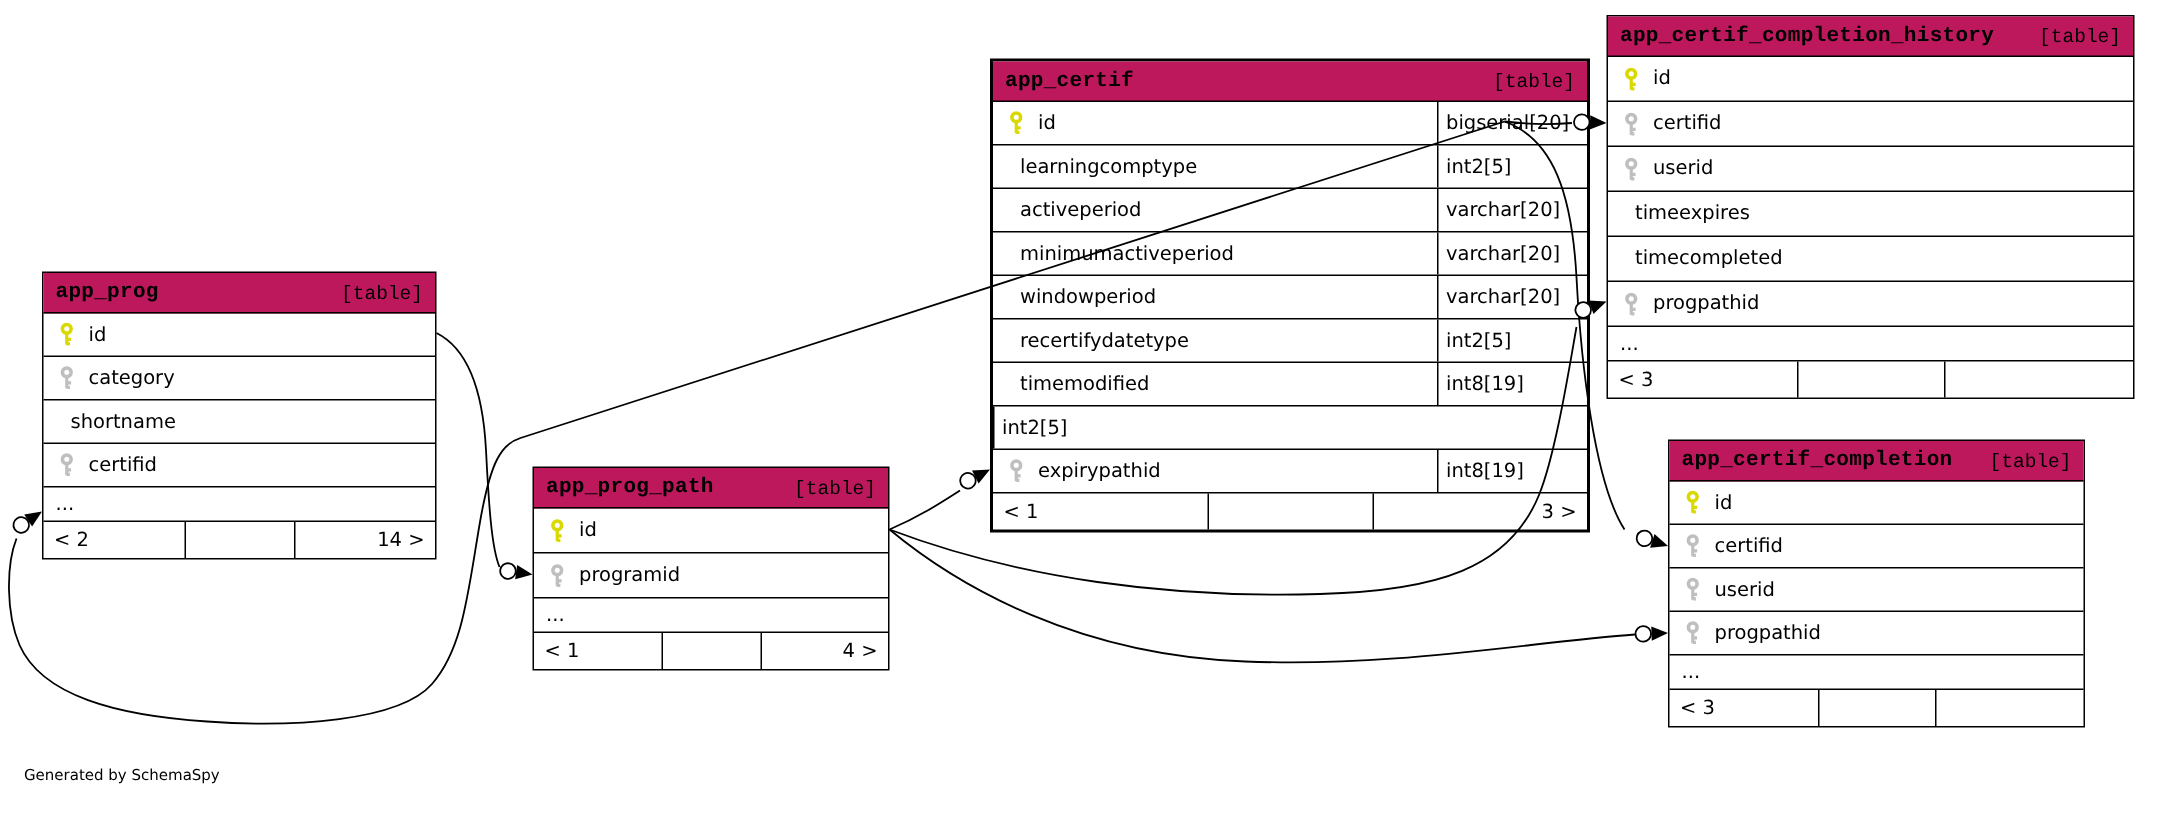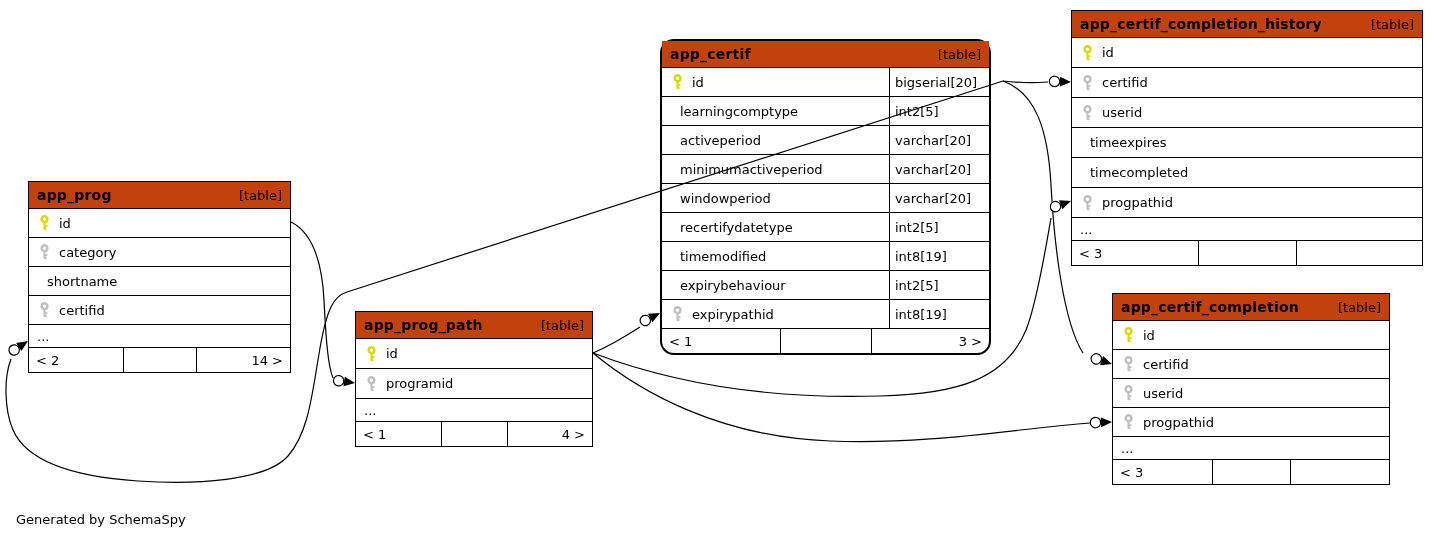--- a/index.html
+++ b/index.html
@@ -3,21 +3,21 @@
 <meta charset="utf-8">
 <style>
   html,body{margin:0;padding:0;background:#fff;}
   #canvas{position:relative;width:1443px;height:543px;background:#ffffff;overflow:hidden;
           font-family:"DejaVu Sans","Liberation Sans",sans-serif;color:#000;}
   
   .dbtable{position:absolute;background:#fff;border:1px solid #000;box-sizing:border-box;
            font-size:13px;z-index:1;}
   .dbtable.focus{border-width:2px;}
   .thead{height:27px;display:flex;align-items:center;justify-content:space-between;
-         background:#c2410c;border-bottom:1px solid #000;padding:0 8px;box-sizing:border-box;}
+         background:#be185d;border-bottom:1px solid #000;padding:0 8px;box-sizing:border-box;font-family:Liberation Mono, monospace;}
   .tname{font-weight:bold;font-size:14px;letter-spacing:.2px;}
   .ttag{font-size:13px;}
   .trow{height:29px;display:flex;align-items:stretch;border-bottom:1px solid #000;box-sizing:border-box;}
   .rh30 .trow{height:30px;}
   .kcell{flex:0 0 30px;display:flex;align-items:center;justify-content:center;}
   .kcell.pk{color:#d9d900;}
   .kcell.fk{color:#bfbfbf;}
   .cname{flex:1;display:flex;align-items:center;padding-right:4px;white-space:nowrap;overflow:hidden;}
   .cname.ind{padding-left:18px;}
   .ctype{flex:0 0 100px;border-left:1px solid #000;display:flex;align-items:center;
@@ -28,21 +28,21 @@
   .fcell{display:flex;align-items:center;padding:0 7px;box-sizing:border-box;white-space:nowrap;}
   .fl{flex:0 0 36%;}
   .fm{flex:0 0 28%;border-left:1px solid #000;}
   .fr{flex:1;border-left:1px solid #000;justify-content:flex-end;}
   
   #edges{position:absolute;left:0;top:0;z-index:2;pointer-events:none;}
   #edges path{fill:none;stroke:#000;stroke-width:1.2;}
   #edges polygon{fill:#000;stroke:none;}
   #edges circle{fill:#fff;stroke:#000;stroke-width:1.2;}
   
-  #credit{position:absolute;left:16px;top:512px;font-size:13px;}
+  #credit{position:absolute;left:16px;top:512px;font-size:10px;}
 </style>
 </head>
 <body>
 
 <div id="canvas">
 
   <div class="dbtable" style="left:28px;top:181px;width:263px;">
     <div class="thead">
       <span class="tname">app_prog</span>
       <span class="ttag">[table]</span>
@@ -109,21 +109,21 @@
       <span class="cname">programid</span>
     </div>
     <div class="tdots">...</div>
     <div class="tfoot">
       <span class="fcell fl">&lt; 1</span>
       <span class="fcell fm"></span>
       <span class="fcell fr">4 &gt;</span>
     </div>
   </div>
 
-  <div class="dbtable focus" style="left:660px;top:39px;width:331px;border-radius:14px;">
+  <div class="dbtable focus" style="left:660px;top:39px;width:400px;">
     <div class="thead">
       <span class="tname">app_certif</span>
       <span class="ttag">[table]</span>
     </div>
     <div class="trow">
       <span class="kcell pk">
           <svg width="13" height="16" viewBox="0 0 13 16">
             <circle cx="6.5" cy="4.2" r="2.9" fill="none" stroke="currentColor" stroke-width="2.4"></circle>
             <path d="M6.5 7.2 L6.5 14.8 M6.5 11.2 L9.4 11.2 M6.5 14.2 L8.6 14.2" stroke="currentColor" stroke-width="2.1" fill="none"></path>
           </svg>
@@ -149,21 +149,20 @@
     </div>
     <div class="trow">
       <span class="cname ind">recertifydatetype</span>
       <span class="ctype">int2[5]</span>
     </div>
     <div class="trow">
       <span class="cname ind">timemodified</span>
       <span class="ctype">int8[19]</span>
     </div>
     <div class="trow">
-      <span class="cname ind">expirybehaviour</span>
       <span class="ctype">int2[5]</span>
     </div>
     <div class="trow">
       <span class="kcell fk">
           <svg width="13" height="16" viewBox="0 0 13 16">
             <circle cx="6.5" cy="4.2" r="2.9" fill="none" stroke="currentColor" stroke-width="2.4"></circle>
             <path d="M6.5 7.2 L6.5 14.8 M6.5 11.2 L9.4 11.2 M6.5 14.2 L8.6 14.2" stroke="currentColor" stroke-width="2.1" fill="none"></path>
           </svg>
         </span>
       <span class="cname">expirypathid</span>

